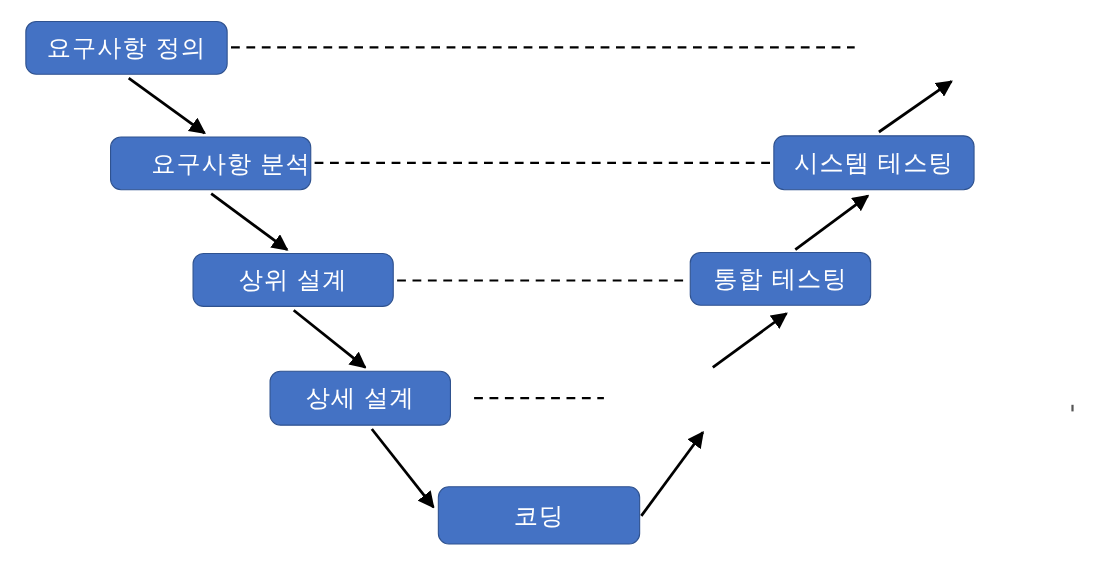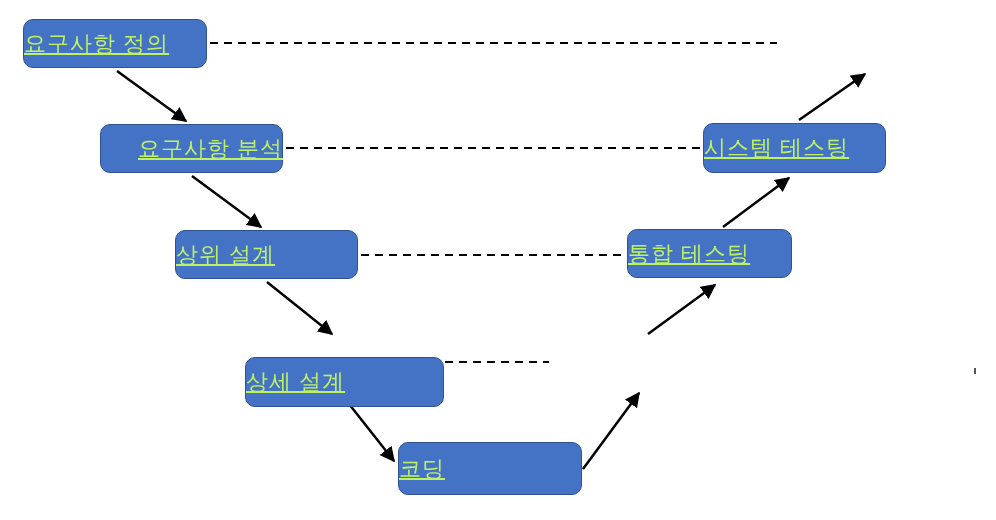--- a/index.html
+++ b/index.html
@@ -16,27 +16,27 @@
     left: 0; top: 0;
     width: 996px; height: 520px;
     pointer-events: none;
   }
   .node {
     position: absolute;
     box-sizing: border-box;
     background: #4472C4;
     border: 1.5px solid #2F528F;
     border-radius: 10px;
-    color: #bef264;
+    color: #ffffff;
     display: flex;
     align-items: center;
+    justify-content: center;
     font-size: 22px;
     letter-spacing: 1px;
     white-space: nowrap;
-    text-decoration: underline;
   }
   .node span { display: inline-block; }
   .stray-mark {
     position: absolute;
     left: 974px;
     top: 368px;
     width: 2px;
     height: 6px;
     background: #555555;
   }
@@ -83,21 +83,21 @@
   </div>
 
   <div class="node" style="left:175px; top:230px; width:183px; height:49px;">
     <span>상위 설계</span>
   </div>
 
   <div class="node" style="left:627px; top:229px; width:165px; height:49px;">
     <span>통합 테스팅</span>
   </div>
 
-  <div class="node" style="left:245px; top:337px; width:199px; height:50px;margin-top:20px;">
+  <div class="node" style="left:245px; top:337px; width:165px; height:50px;">
     <span>상세 설계</span>
   </div>
 
 
   <div class="node" style="left:398px; top:442px; width:184px; height:53px;">
     <span>코딩</span>
   </div>
 
   <div class="stray-mark"></div>
 

